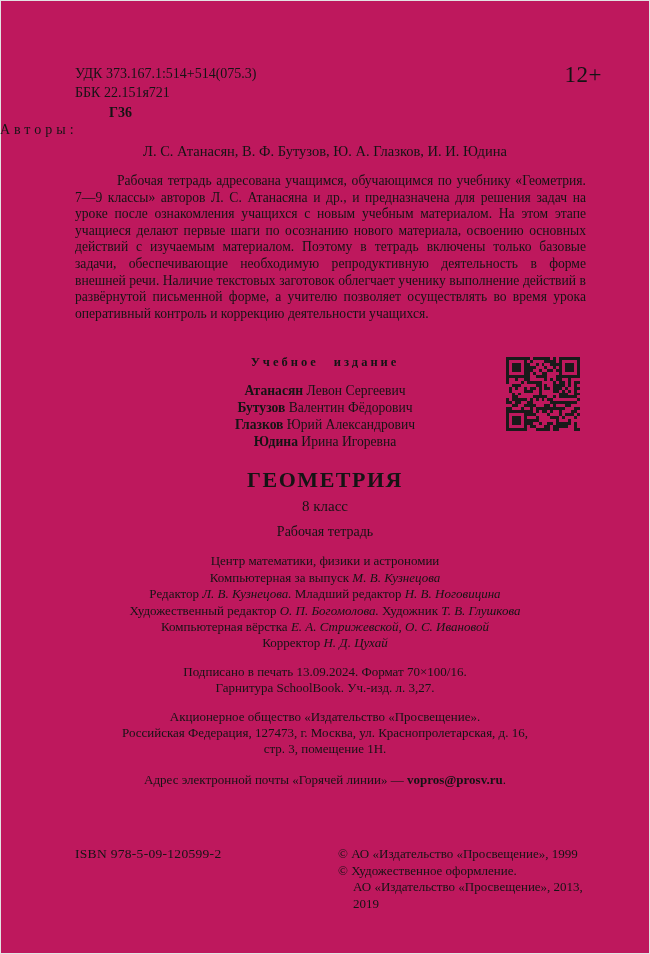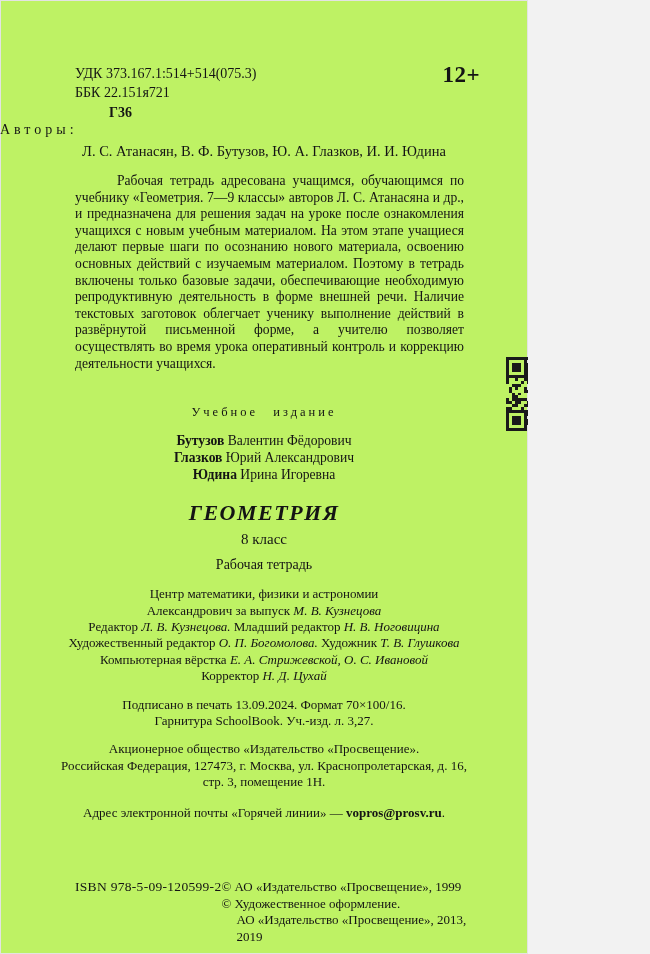--- a/index.html
+++ b/index.html
@@ -1,62 +1,62 @@
 <!DOCTYPE html>
 <html><head>
 <meta charset="utf-8">
 <style>
   html,body{margin:0;padding:0;background:#f2f2f2;}
   .page{
     position:relative;
-    width:528px;height:954px;
-    background:#bef264;
+    width:650px;height:954px;
+    background:#be185d;
     box-shadow:inset 0 0 0 1px #e3e3e3;
     font-family:"Liberation Serif", serif;
     color:#141414;
     overflow:hidden;
     box-sizing:border-box;
   }
   .top-row{
     display:flex;justify-content:space-between;align-items:flex-start;
     padding:64px 48px 0 75px;
   }
   .codes{font-size:14px;line-height:19px;}
   .codes .g36{font-weight:bold;padding-left:34px;margin-top:1px;}
   .age-badge{
-    font-size:23px;font-weight:bold;letter-spacing:.5px;margin-top:-2px;
+    font-size:23px;font-weight:normal;letter-spacing:.5px;margin-top:-2px;
   }
   .authors-heading{
     text-align:left;
     font-size:14px;letter-spacing:4px;
   }
   .authors-line{
     text-align:center;margin-top:5px;font-size:14.5px;
   }
   .annotation{
     margin:13px 64px 0 75px;
     font-size:13.6px;line-height:16.6px;
     text-align:justify;text-indent:42px;
   }
   .edition-type{
     text-align:center;margin-top:33px;
-    font-size:12.5px;letter-spacing:3px;word-spacing:9px;
+    font-size:12.5px;letter-spacing:3px;word-spacing:9px;font-weight:bold;
   }
   .author-cards{
     text-align:center;margin-top:12px;
     font-size:13.6px;line-height:17px;
   }
   .qr{
     position:absolute;left:506px;top:357px;
     width:74px;height:74px;
   }
   .qr svg rect{fill:#1a1a1a;}
   .main-title{
     text-align:center;margin-top:17px;
-    font-size:22px;font-weight:bold;letter-spacing:1.5px;font-style:italic;
+    font-size:22px;font-weight:bold;letter-spacing:1.5px;
   }
   .grade{text-align:center;margin-top:5px;font-size:15px;}
   .subtitle{text-align:center;margin-top:9px;font-size:14px;}
   .kind{text-align:center;margin-top:6px;font-size:14px;}
   .staff{
     text-align:center;margin-top:13px;
     font-size:13px;line-height:16.4px;
   }
   .print-info{
     text-align:center;margin-top:12px;
@@ -101,20 +101,21 @@
   </div>
 
   <div class="authors-heading">Авторы:</div>
   <div class="authors-line">Л. С. Атанасян, В. Ф. Бутузов, Ю. А. Глазков, И. И. Юдина</div>
 
   <p class="annotation">Рабочая тетрадь адресована учащимся, обучающимся по учебнику «Геометрия. 7—9 классы» авторов Л. С. Атанасяна и др., и предназначена для решения задач на уроке после ознакомления учащихся с новым учебным материалом. На этом этапе учащиеся делают первые шаги по осознанию нового материала, освоению основных действий с изучаемым материалом. Поэтому в тетрадь включены только базовые задачи, обеспечивающие необходимую репродуктивную деятельность в форме внешней речи. Наличие текстовых заготовок облегчает ученику выполнение действий в развёрнутой письменной форме, а учителю позволяет осуществлять во время урока оперативный контроль и коррекцию деятельности учащихся.</p>
 
   <div class="edition-type">Учебное издание</div>
 
   <div class="author-cards">
+      <div><span class="bd">Атанасян </span><span>Левон Сергеевич</span></div>
       <div><span class="bd">Бутузов </span><span>Валентин Фёдорович</span></div>
       <div><span class="bd">Глазков </span><span>Юрий Александрович</span></div>
       <div><span class="bd">Юдина </span><span>Ирина Игоревна</span></div>
     </div>
 
   <div class="qr"><svg xmlns="http://www.w3.org/2000/svg" viewBox="0 0 25 25" width="100%" height="100%" shape-rendering="crispEdges">
         <rect x="0" y="0" width="1" height="1"></rect>
         <rect x="1" y="0" width="1" height="1"></rect>
         <rect x="2" y="0" width="1" height="1"></rect>
         <rect x="3" y="0" width="1" height="1"></rect>
@@ -448,21 +449,21 @@
         <rect x="23" y="24" width="1" height="1"></rect>
         <rect x="24" y="24" width="1" height="1"></rect>
       </svg></div>
 
   <div class="main-title">ГЕОМЕТРИЯ</div>
   <div class="grade">8 класс</div>
   <div class="subtitle">Рабочая тетрадь</div>
 
   <div class="staff">
       <div><span>Центр математики, физики и астрономии</span></div>
-      <div><span>Александрович за выпуск </span><span class="it">М. В. Кузнецова</span></div>
+      <div><span>Компьютерная за выпуск </span><span class="it">М. В. Кузнецова</span></div>
       <div><span>Редактор </span><span class="it">Л. В. Кузнецова.</span><span> Младший редактор </span><span class="it">Н. В. Ноговицина</span></div>
       <div><span>Художественный редактор </span><span class="it">О. П. Богомолова.</span><span> Художник </span><span class="it">Т. В. Глушкова</span></div>
       <div><span>Компьютерная вёрстка </span><span class="it">Е. А. Стрижевской, О. С. Ивановой</span></div>
       <div><span>Корректор </span><span class="it">Н. Д. Цухай</span></div>
     </div>
 
   <div class="print-info">
       <div><span>Подписано в печать 13.09.2024. Формат 70×100/16.</span></div>
       <div><span>Гарнитура SchoolBook. Уч.-изд. л. 3,27.</span></div>
     </div>

